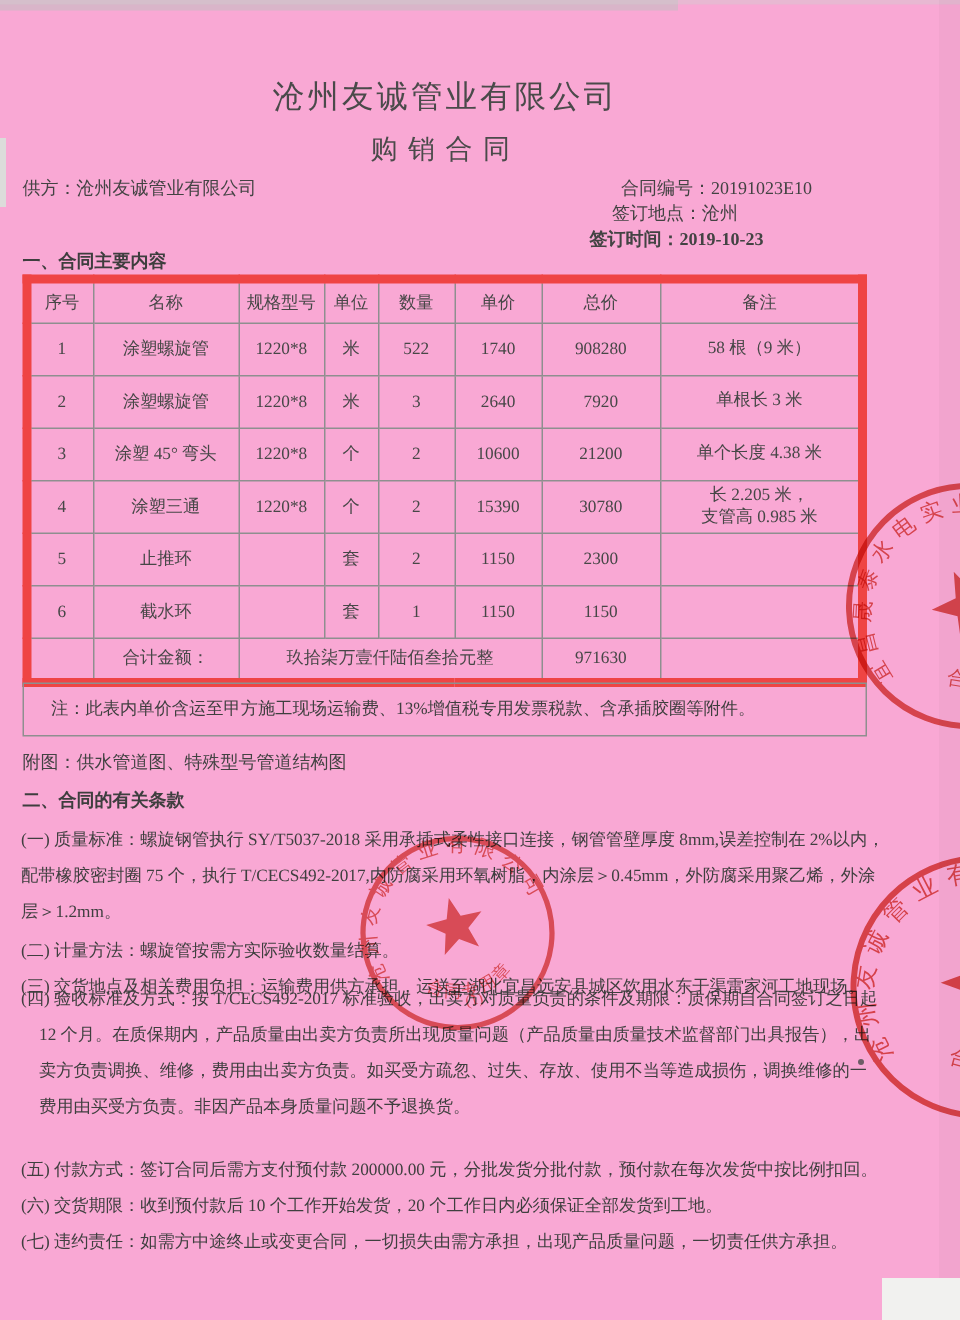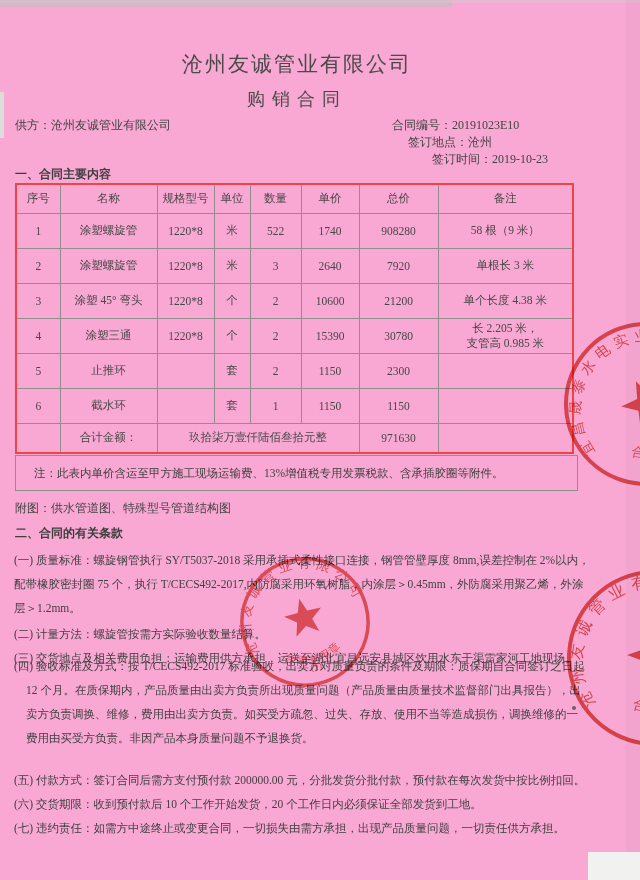--- a/index.html
+++ b/index.html
@@ -27,21 +27,21 @@
   
   table.items{
     position:absolute;left:15px;top:183px;width:557px;
     border-collapse:collapse;table-layout:fixed;
     font-size:11.5px;color:#474747;
   }
   table.items td,table.items th{
     border:1px solid #8f8f8f;text-align:center;vertical-align:middle;
     font-weight:normal;padding:0 2px;overflow:hidden;
   }
-  table.items{border:2px solid #ef4444;}
+  table.items{border:6px solid #ef4444;}
   tr.hdr{height:29px;}
   tr.row{height:35px;}
   tr.sum{height:30px;}
   .col-remark{white-space:pre-line;line-height:15px;}
 
   .note-box{
     position:absolute;left:15px;top:455px;width:563px;height:36px;
     border:1px solid #8f8f8f;box-sizing:border-box;
     font-size:11.5px;line-height:34px;padding-left:18px;color:#3f3f3f;white-space:nowrap;
   }
@@ -63,23 +63,23 @@
   <div class="scan-top-thin"></div>
   <div class="scan-left-mark"></div>
   <div class="scan-right-shade"></div>
   <div class="scan-bottom-block"></div>
   <div class="scan-dot"></div>
 
   <div class="center-line doc-title">沧州友诚管业有限公司</div>
   <div class="center-line doc-subtitle">购销合同</div>
 
   <div class="field" style="left:15px;top:117px;"><span>供方：</span><span>沧州友诚管业有限公司</span></div>
-  <div class="field" style="left:392px;top:117px;"><span>合同编号：</span><span>20191023E10</span></div>
+  <div class="field" style="left:414px;top:117px;"><span>合同编号：</span><span>20191023E10</span></div>
   <div class="field" style="left:408px;top:134px;"><span>签订地点：</span><span>沧州</span></div>
-  <div class="field" style="left:432px;top:151px;"><span>签订时间：</span><span>2019-10-23</span></div>
+  <div class="field" style="left:393px;top:151px;font-weight:bold;"><span>签订时间：</span><span>2019-10-23</span></div>
 
   <div class="heading" style="left:15px;top:166px;">一、合同主要内容</div>
 
   <table class="items">
     <colgroup>
       <col style="width:44px">
         <col style="width:97px">
         <col style="width:57px">
         <col style="width:36px">
       <col style="width:51px">

